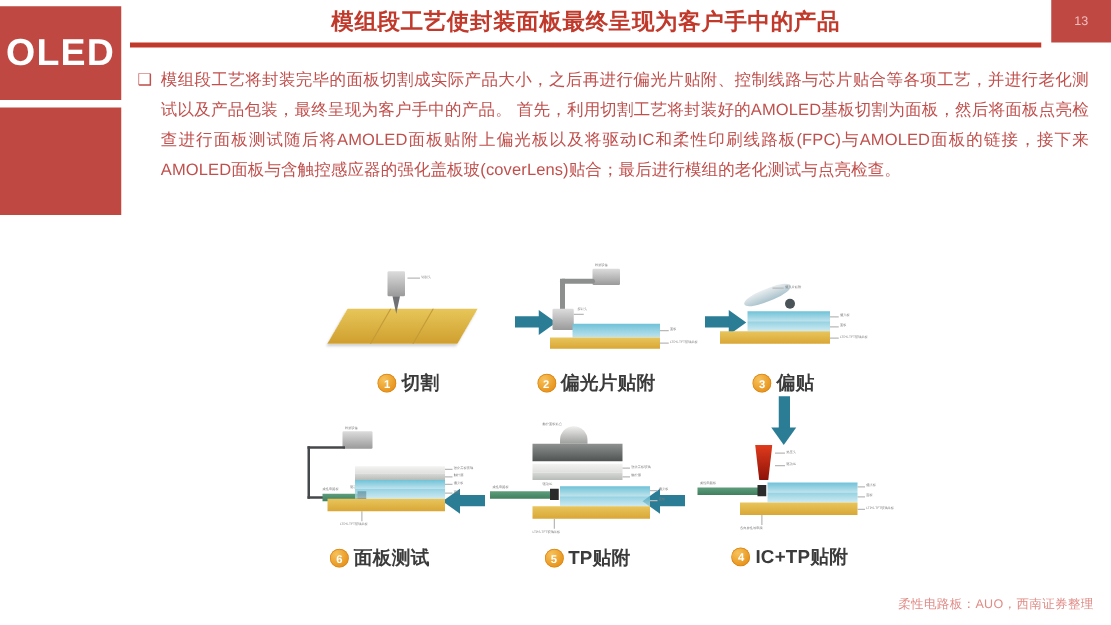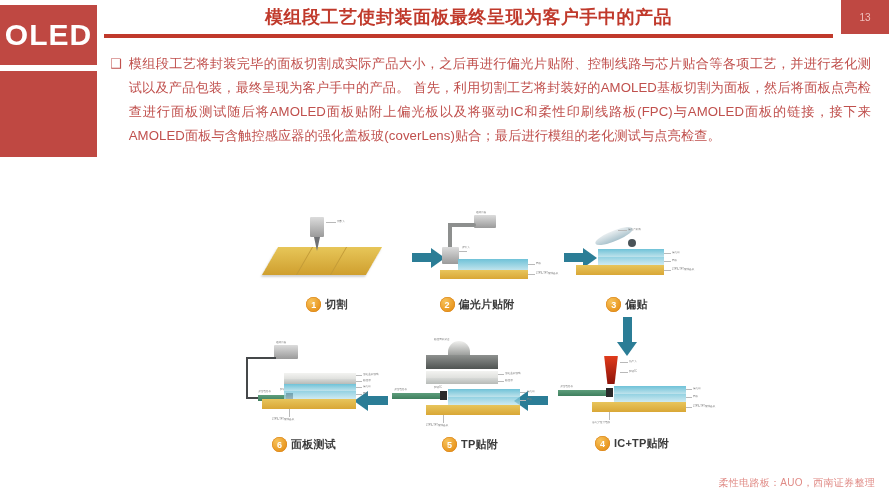--- a/index.html
+++ b/index.html
@@ -4,21 +4,21 @@
 <style>
   html,body{margin:0;padding:0;}
   body{
     width:889px;height:500px;overflow:hidden;background:#ffffff;
     font-family:"Liberation Sans","DejaVu Sans",sans-serif;
     position:relative;
   }
   
   #sidebar{position:absolute;left:0;top:0;width:97px;height:185px;}
   .side-block{background:#bf4842;color:#fff;display:flex;align-items:center;justify-content:center;}
-  #side-brand{height:60px;margin-top:5px;}
+  #side-brand{height:75px;margin-top:5px;}
   #side-brand .brand-text{font-size:30px;font-weight:bold;letter-spacing:1px;line-height:1;}
   #side-sub{height:86px;margin-top:6px;flex-direction:column;}
   #side-sub .sub-line{font-family:"Liberation Serif","DejaVu Serif",serif;font-size:29px;line-height:1.08;letter-spacing:2px;}
   
   #page-badge{position:absolute;right:0;top:0;width:48px;height:34px;background:#bf4842;color:#f0bfbd;
     font-size:10px;display:flex;align-items:center;justify-content:center;}
   
   #title-wrap{position:absolute;left:104px;top:6px;right:56px;}
   #slide-title{color:#c0392b;font-size:18px;font-weight:bold;text-align:center;line-height:1.25;letter-spacing:.5px;}
   #title-rule{margin-top:5px;height:4px;background:#c0392b;}
@@ -28,21 +28,21 @@
   #body-text{color:#c0504d;font-size:13.2px;line-height:24px;text-align:justify;letter-spacing:.1px;}
   
   #diagram{position:absolute;left:112px;top:205px;width:760px;height:265px;}
   .step{position:absolute;text-align:center;}
   .step-art{position:relative;width:150px;height:72px;margin:0 auto;}
   .step-caption{margin-top:10px;display:flex;align-items:center;justify-content:center;gap:4px;white-space:nowrap;}
   .step-num{width:15px;height:15px;border-radius:50%;
     background:radial-gradient(circle at 35% 30%,#f7c25a,#e8961f 70%,#d98216);
     color:#fff;font-size:9px;font-weight:bold;display:flex;align-items:center;justify-content:center;
     box-shadow:0 0 0 .5px #d98216 inset;}
-  .step-label{font-size:11px;font-weight:bold;color:#3b3b3b;letter-spacing:.2px;}
+  .step-label{font-size:15px;font-weight:bold;color:#3b3b3b;letter-spacing:.2px;}
   
   .layer{position:absolute;}
   .lay-gold{background:linear-gradient(180deg,#e8c55c,#d9a736);}
   .lay-cyan{background:linear-gradient(180deg,#6fc2d8,#bfe3ec);}
   .lay-grey{background:linear-gradient(180deg,#d7d9d7,#b7bbb8);}
   .lay-white{background:linear-gradient(180deg,#f3f3f1,#dfe0dd);}
   .lay-green{background:linear-gradient(180deg,#5e9e7c,#3f7f5e);}
   .lay-dark{background:#2b2b2b;}
   .machine{background:linear-gradient(180deg,#dcdcdc,#9a9a9a);border-radius:1px;}
   .tiny-lead{position:absolute;height:1px;background:#b9b9b9;}

